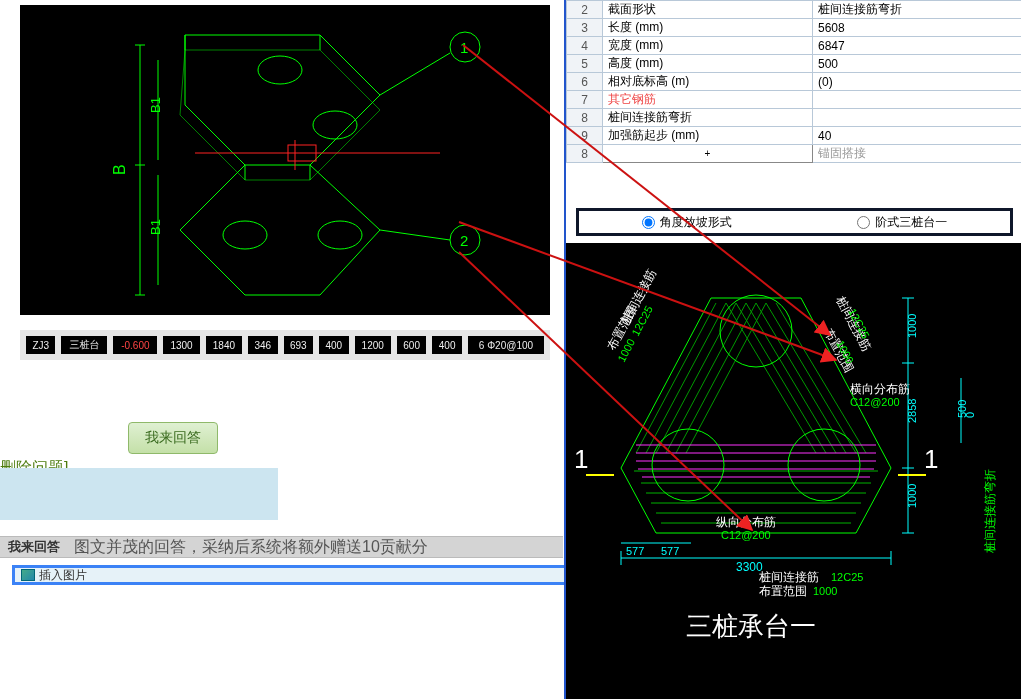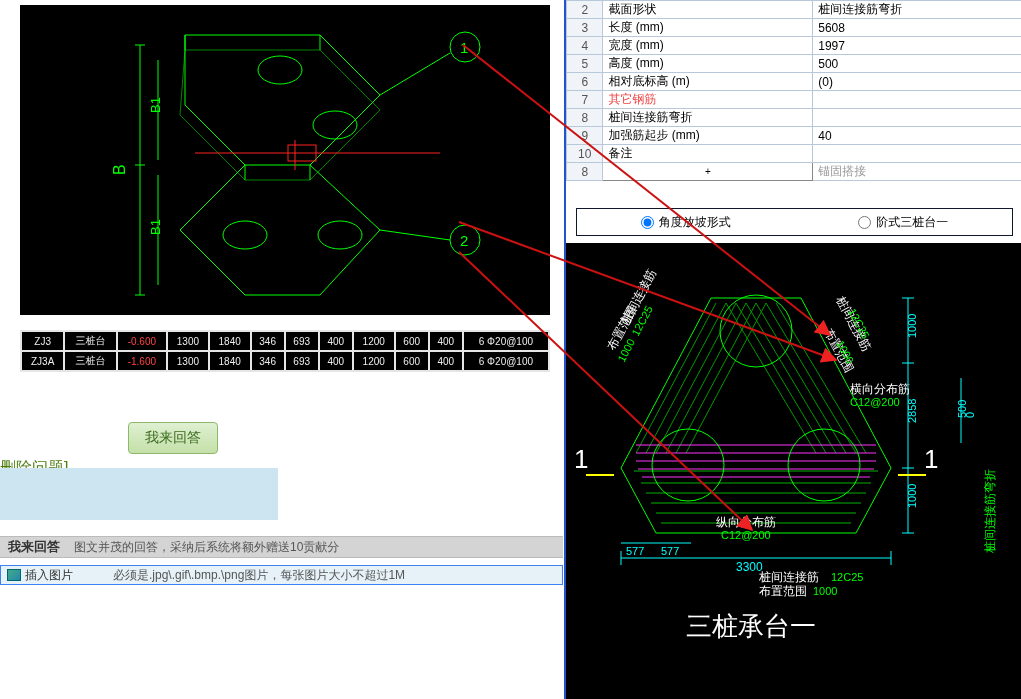--- a/index.html
+++ b/index.html
@@ -7,56 +7,56 @@
     
     .left-panel { position: absolute; left: 0; top: 0; width: 563px; height: 699px; }
     .right-panel { position: absolute; left: 564px; top: 0; width: 457px; height: 699px; border-left: 2px solid #2255cc; }
     
     
     .cad1 { position: absolute; left: 20px; top: 5px; width: 530px; height: 310px; background: #000; }
     
     
     .data-table { position: absolute; left: 20px; top: 330px; width: 530px; background: #000; }
     .data-table table { width: 100%; border-collapse: collapse; }
-    .data-table td { border: 2px solid #e5e5e5; color: #eee; font-size: 10px; text-align: center; padding: 2px 3px; height: 16px; }
+    .data-table td { border: 6px solid #e5e5e5; color: #eee; font-size: 10px; text-align: center; padding: 2px 3px; height: 16px; }
     .data-table .red { color: #ff4444; }
     
     
     .answer-btn { position: absolute; left: 128px; top: 422px; padding: 6px 16px; background: linear-gradient(#dff0d2, #c4e0a8); border: 1px solid #8fb96a; border-radius: 4px; color: #3a6b1f; font-size: 14px; cursor: pointer; }
     
     
     .del-link { position: absolute; left: 0; top: 458px; color: #4d7c0f; text-decoration: underline; font-size: 16px; cursor: pointer; }
     
     
     .band1 { position: absolute; left: 0; top: 468px; width: 278px; height: 52px; background: #cce5f0; }
     
     
     .ans-header { position: absolute; left: 0; top: 536px; width: 563px; height: 22px; background: #d4d4d4; border-top: 1px solid #bbb; border-bottom: 1px solid #bbb; display: flex; align-items: center; padding-left: 8px; }
     .ans-header b { font-size: 13px; color: #333; margin-right: 14px; }
-    .ans-header span { color: #555; font-size: 12px; }
-    
-    
-    .insert-row { position: absolute; left: 0; top: 565px; width: 563px; height: 20px; background: #e6f2f8; border: 1px solid #3b82f6; display: flex; align-items: center; padding-left: 6px; }
+    .ans-header span { color: #555; font-size: 16px; }
+    
+    
+    .insert-row { position: absolute; left: 12px; top: 565px; width: 563px; height: 20px; background: #e6f2f8; border: 3px solid #3b82f6; display: flex; align-items: center; padding-left: 6px; }
     .insert-ico { width: 14px; height: 12px; background: linear-gradient(135deg,#4a8,#28a); margin-right: 4px; border: 1px solid #067; }
     .insert-row .lbl { color: #333; margin-right: 40px; }
     .insert-row .desc { color: #555; }
     
     
     .prop-grid { position: absolute; left: 0; top: 0; width: 457px; background: #fff; }
     .prop-grid table { width: 100%; border-collapse: collapse; }
     .prop-grid td { border: 1px solid #b8c8d8; height: 18px; padding: 0 5px; font-size: 12px; }
     .prop-grid .rn { width: 24px; text-align: center; background: #f0f3f7; color: #555; }
     .prop-grid .pn { width: 140px; }
     .prop-grid .pv { }
     .prop-grid .blue { color: #ef4444; }
     .prop-grid .gray { color: #999; }
     .prop-grid .plus { width: 14px; text-align: center; }
     
     
-    .radio-bar { position: absolute; left: 10px; top: 208px; width: 437px; height: 28px; border: 1px solid #0f172a; background: #fff; display: flex; align-items: center; justify-content: space-around; }
+    .radio-bar { position: absolute; left: 10px; top: 208px; width: 437px; height: 28px; border: 3px solid #0f172a; background: #fff; display: flex; align-items: center; justify-content: space-around; }
     .radio-opt { display: flex; align-items: center; gap: 5px; }
     .radio-opt input { cursor: pointer; }
     
     
     .cad2 { position: absolute; left: 0; top: 243px; width: 457px; height: 456px; background: #000; }
     
     
     svg.ovl { position: absolute; pointer-events: none; }
     
     
@@ -126,72 +126,57 @@
         <td>1300</td>
         <td>1840</td>
         <td>346</td>
         <td>693</td>
         <td>400</td>
         <td>1200</td>
         <td>600</td>
         <td>400</td>
         <td>6 Φ20@100</td>
       </tr>
-      <tr>
-        <td>ZJ3A</td>
-        <td>三桩台</td>
-        <td class="red">-1.600</td>
-        <td>1300</td>
-        <td>1840</td>
-        <td>346</td>
-        <td>693</td>
-        <td>400</td>
-        <td>1200</td>
-        <td>600</td>
-        <td>400</td>
-        <td>6 Φ20@100</td>
-      </tr>
     </tbody>
       </table>
   </div>
 
   <button class="answer-btn">我来回答</button>
   <a class="del-link">删除问题]</a>
   <div class="band1"></div>
 
   <div class="ans-header">
     <b>我来回答</b>
     <span>图文并茂的回答，采纳后系统将额外赠送10贡献分</span>
   </div>
 
   <div class="insert-row">
     <div class="insert-ico"></div>
     <span class="lbl">插入图片</span>
-    <span class="desc">必须是.jpg\.gif\.bmp.\png图片，每张图片大小不超过1M</span>
   </div>
 </div>
 
 <div class="right-panel">
   <div class="prop-grid">
     <table>
       <tbody>
           <tr>
             <td class="rn">2</td>
             <td class="pn">截面形状</td>
             <td class="pv">桩间连接筋弯折</td>
           </tr>
       <tr>
             <td class="rn">3</td>
             <td class="pn">长度 (mm)</td>
             <td class="pv">5608</td>
           </tr>
       <tr>
             <td class="rn">4</td>
             <td class="pn">宽度 (mm)</td>
-            <td class="pv">1997</td>
+            <td class="pv">6847</td>
           </tr>
       <tr>
             <td class="rn">5</td>
             <td class="pn">高度 (mm)</td>
             <td class="pv">500</td>
           </tr>
       <tr>
             <td class="rn">6</td>
             <td class="pn">相对底标高 (m)</td>
             <td class="pv">(0)</td>
@@ -203,25 +188,20 @@
           </tr>
       <tr>
             <td class="rn">8</td>
             <td class="pn">桩间连接筋弯折</td>
             <td class="pv"></td>
           </tr>
       <tr>
             <td class="rn">9</td>
             <td class="pn">加强筋起步 (mm)</td>
             <td class="pv">40</td>
-          </tr>
-      <tr>
-            <td class="rn">10</td>
-            <td class="pn">备注</td>
-            <td class="pv"></td>
           </tr>
       <tr>
             <td class="rn">8</td>
             <td class="plus" style="border:1px solid #888;font-size:10px;">+</td>
             <td class="pn gray" style="border-left:none;margin-left:40px;">锚固搭接</td>
           </tr>
     </tbody>
       </table>
   </div>
 

